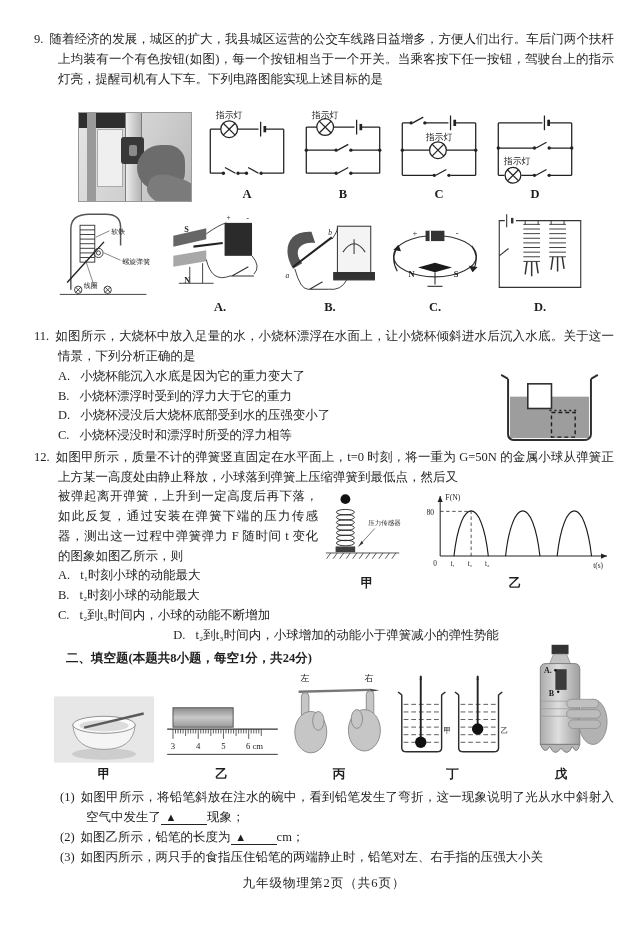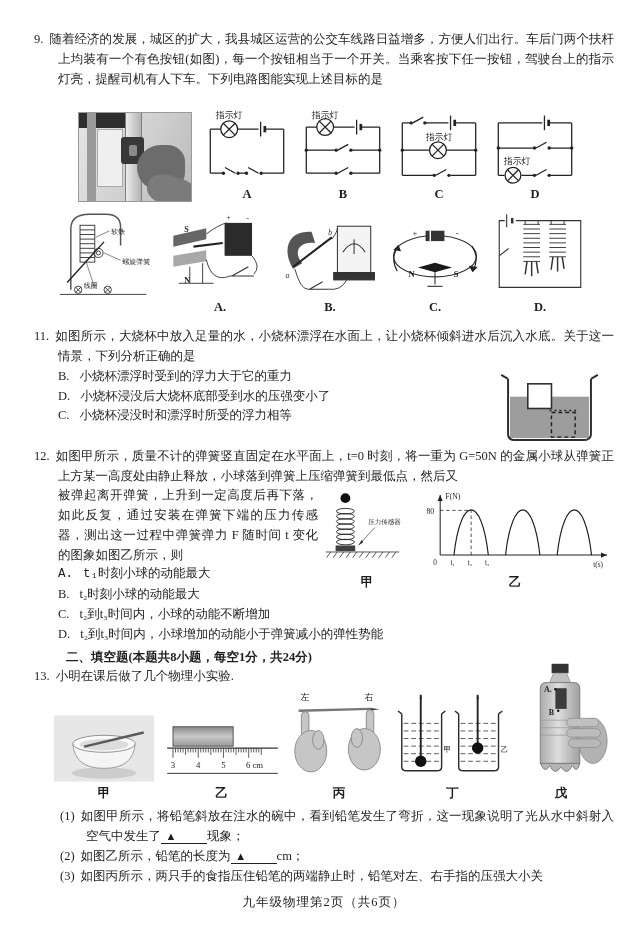--- a/index.html
+++ b/index.html
@@ -293,20 +293,21 @@
         <g stroke="#2e2e2e" stroke-width="2" fill="none">
           <path d="M10,8 L10,64 Q10,70 18,70 L86,70 Q94,70 94,64 L94,8"></path>
           <path d="M10,8 L3,4 M94,8 L101,4"></path>
         </g>
         <rect x="30" y="13" width="24" height="25" fill="#ffffff" stroke="#2e2e2e" stroke-width="1.6"></rect>
         <g stroke="#1d1d1d" stroke-width="1.4" fill="none" stroke-dasharray="4 3">
           <rect x="54" y="42" width="24" height="25"></rect>
           <path d="M52,40 H80" stroke-dasharray="2 3"></path>
         </g>
       </svg>
+      <div class="opt"><span class="letter">A.</span><span>小烧杯能沉入水底是因为它的重力变大了</span></div>
       <div class="opt"><span class="letter">B.</span><span>小烧杯漂浮时受到的浮力大于它的重力</span></div>
       <div class="opt"><span class="letter">D.</span><span>小烧杯浸没后大烧杯底部受到水的压强变小了</span></div>
       <div class="opt"><span class="letter">C.</span><span>小烧杯浸没时和漂浮时所受的浮力相等</span></div>
       <div style="clear:both;"></div>
     </div>
   </div>
 
   <div style="margin-top:2px;">
     <div class="qtext hang"><span class="qnum">12.</span><span>如图甲所示，质量不计的弹簧竖直固定在水平面上，t=0 时刻，将一重为 G=50N 的金属小球从弹簧正上方某一高度处由静止释放，小球落到弹簧上压缩弹簧到最低点，然后又</span></div>
     <div style="padding-left:24px;">
@@ -361,32 +362,31 @@
               <text x="40" y="89" font-size="8.5">t₁</text>
               <text x="60" y="89" font-size="8.5">t₂</text>
               <text x="80" y="89" font-size="8.5">t₃</text>
               <text x="206" y="92" font-size="8.5">t(s)</text>
             </svg>
             <div class="figlabel">乙</div>
           </div>
         </div>
       </div>
       <div class="qtext"><span>被弹起离开弹簧，上升到一定高度后再下落，如此反复，通过安装在弹簧下端的压力传感器，测出这一过程中弹簧弹力 F 随时间 t 变化的图象如图乙所示，则</span></div>
-      <div class="opt" style="padding-left:0;font-family:Liberation Mono, monospace;"><span class="letter">A.</span><span>t₁时刻小球的动能最大</span></div>
+      <div class="opt" style="padding-left:0;"><span class="letter">A.</span><span>t₁时刻小球的动能最大</span></div>
       <div class="opt" style="padding-left:0;"><span class="letter">B.</span><span>t₂时刻小球的动能最大</span></div>
       <div class="opt" style="padding-left:0;"><span class="letter">C.</span><span>t₂到t₃时间内，小球的动能不断增加</span></div>
-      <div class="opt" style="padding-left:0;"><span class="letter">D.</span><span>t₂到t₃时间内，小球增加的动能小于弹簧减小的弹性势能</span></div>
+      <div class="opt" style="padding-left:0;text-align:center;"><span class="letter">D.</span><span>t₂到t₃时间内，小球增加的动能小于弹簧减小的弹性势能</span></div>
       <div style="clear:both;"></div>
     </div>
   </div>
 
   <div class="sechead">二、填空题(本题共8小题，每空1分，共24分)</div>
 
   <div>
-    <div class="qtext hang"><span class="qnum">13.</span><span>小明在课后做了几个物理小实验.</span></div>
 
     <div class="figrow" style="justify-content:space-between;margin:4px 6px 0 18px;position:relative;">
 
       <div class="figcol">
         <svg width="104" height="72" viewBox="0 0 110 75">
           <rect x="2" y="2" width="106" height="70" fill="#e7e7e7"></rect>
           <ellipse cx="55" cy="63" rx="34" ry="6" fill="#cdcdcd"></ellipse>
           <path d="M22,32 Q24,58 55,58 Q86,58 88,32" fill="#f5f5f5" stroke="#999" stroke-width="1"></path>
           <ellipse cx="55" cy="32" rx="33" ry="9" fill="#fbfbfb" stroke="#8d8d8d" stroke-width="1"></ellipse>
           <ellipse cx="55" cy="33" rx="26" ry="6" fill="#dcdcdc"></ellipse>

